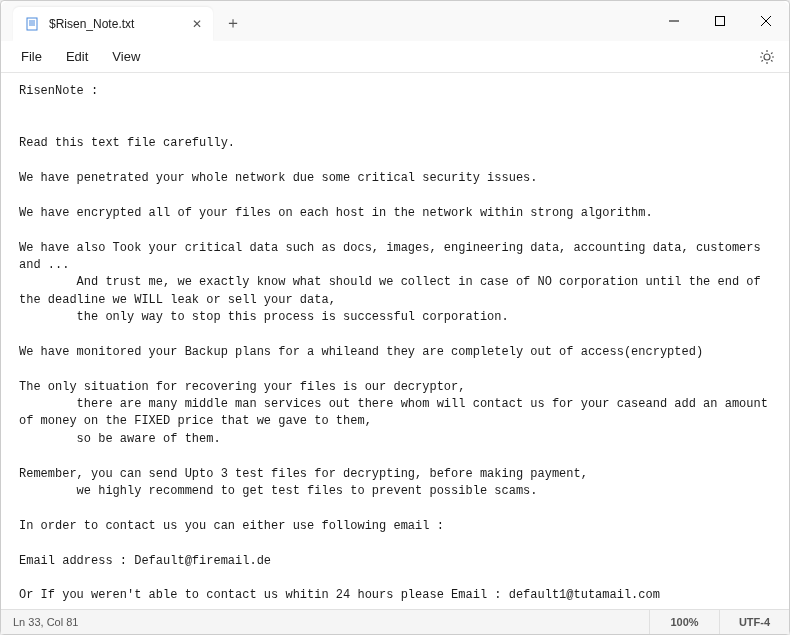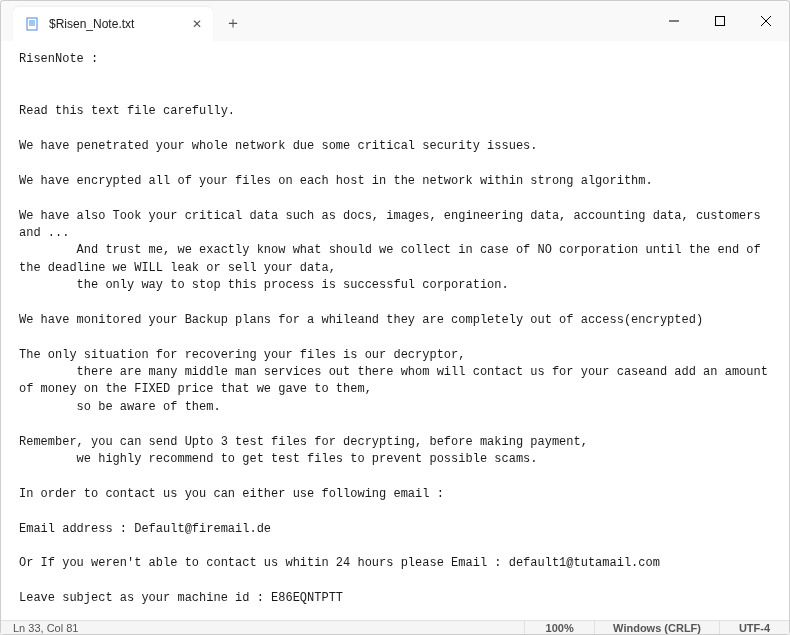--- a/index.html
+++ b/index.html
@@ -103,21 +103,21 @@
       line-height: 1.45;
       color: #1a1a1a;
       overflow: auto;
       white-space: pre-wrap;
       word-wrap: break-word;
       position: relative;
     }
     .editor .line { display: block; }
     
     .statusbar {
-      height: 14px;
+      height: 25px;
       display: flex;
       align-items: center;
       font-size: 11px;
       color: #555;
       border-top: 1px solid #e0e0e0;
       background: #f5f5f5;
     }
     .status-left {
       flex: 1;
       padding: 0 12px;
@@ -166,23 +166,34 @@
       </div>
       <div class="win-btn close">
         <svg width="10" height="10">
             <line x1="0" y1="0" x2="10" y2="10" stroke="#000" stroke-width="1"></line>
             <line x1="10" y1="0" x2="0" y2="10" stroke="#000" stroke-width="1"></line>
           </svg>
       </div>
     </div>
   </div>
 
+  <div class="menubar">
+    <div class="menu-item">File</div>
+    <div class="menu-item">Edit</div>
+    <div class="menu-item">View</div>
+    <div class="menu-spacer"></div>
+    <div class="settings-btn">
+      <svg width="16" height="16" viewBox="0 0 16 16">
+        <path fill="none" stroke="#555" stroke-width="1.2" d="M8 5a3 3 0 100 6 3 3 0 000-6z"></path>
+        <path fill="none" stroke="#555" stroke-width="1.2" d="M8 1v2M8 13v2M2.5 3.5l1.4 1.4M12.1 11.1l1.4 1.4M1 8h2M13 8h2M2.5 12.5l1.4-1.4M12.1 4.9l1.4-1.4"></path>
+      </svg>
+    </div>
+  </div>
 
   <div class="editor" id="editor"><span class="line">RisenNote :</span><span class="line">&nbsp;</span><span class="line">&nbsp;</span><span class="line">Read this text file carefully.</span><span class="line">&nbsp;</span><span class="line">We have penetrated your whole network due some critical security issues.</span><span class="line">&nbsp;</span><span class="line">We have encrypted all of your files on each host in the network within strong algorithm.</span><span class="line">&nbsp;</span><span class="line">We have also Took your critical data such as docs, images, engineering data, accounting data, customers and ...</span><span class="line">        And trust me, we exactly know what should we collect in case of NO corporation until the end of the deadline we WILL leak or sell your data,</span><span class="line">        the only way to stop this process is successful corporation.</span><span class="line">&nbsp;</span><span class="line">We have monitored your Backup plans for a whileand they are completely out of access(encrypted)</span><span class="line">&nbsp;</span><span class="line">The only situation for recovering your files is our decryptor,</span><span class="line">        there are many middle man services out there whom will contact us for your caseand add an amount of money on the FIXED price that we gave to them,</span><span class="line">        so be aware of them.</span><span class="line">&nbsp;</span><span class="line">Remember, you can send Upto 3 test files for decrypting, before making payment,</span><span class="line">        we highly recommend to get test files to prevent possible scams.</span><span class="line">&nbsp;</span><span class="line">In order to contact us you can either use following email :</span><span class="line">&nbsp;</span><span class="line">Email address : Default@firemail.de</span><span class="line">&nbsp;</span><span class="line">Or If you weren't able to contact us whitin 24 hours please Email : default1@tutamail.com</span><span class="line">&nbsp;</span><span class="line">Leave subject as your machine id : E86EQNTPTT</span></div>
 
   <div class="statusbar">
     <div class="status-left">Ln 33, Col 81</div>
     <div class="status-cell">100%</div>
-    <div class="status-cell">Windows (CRLF)</div>
     <div class="status-cell">UTF-4</div>
   </div>
 
 </div>
 
 </body></html>

